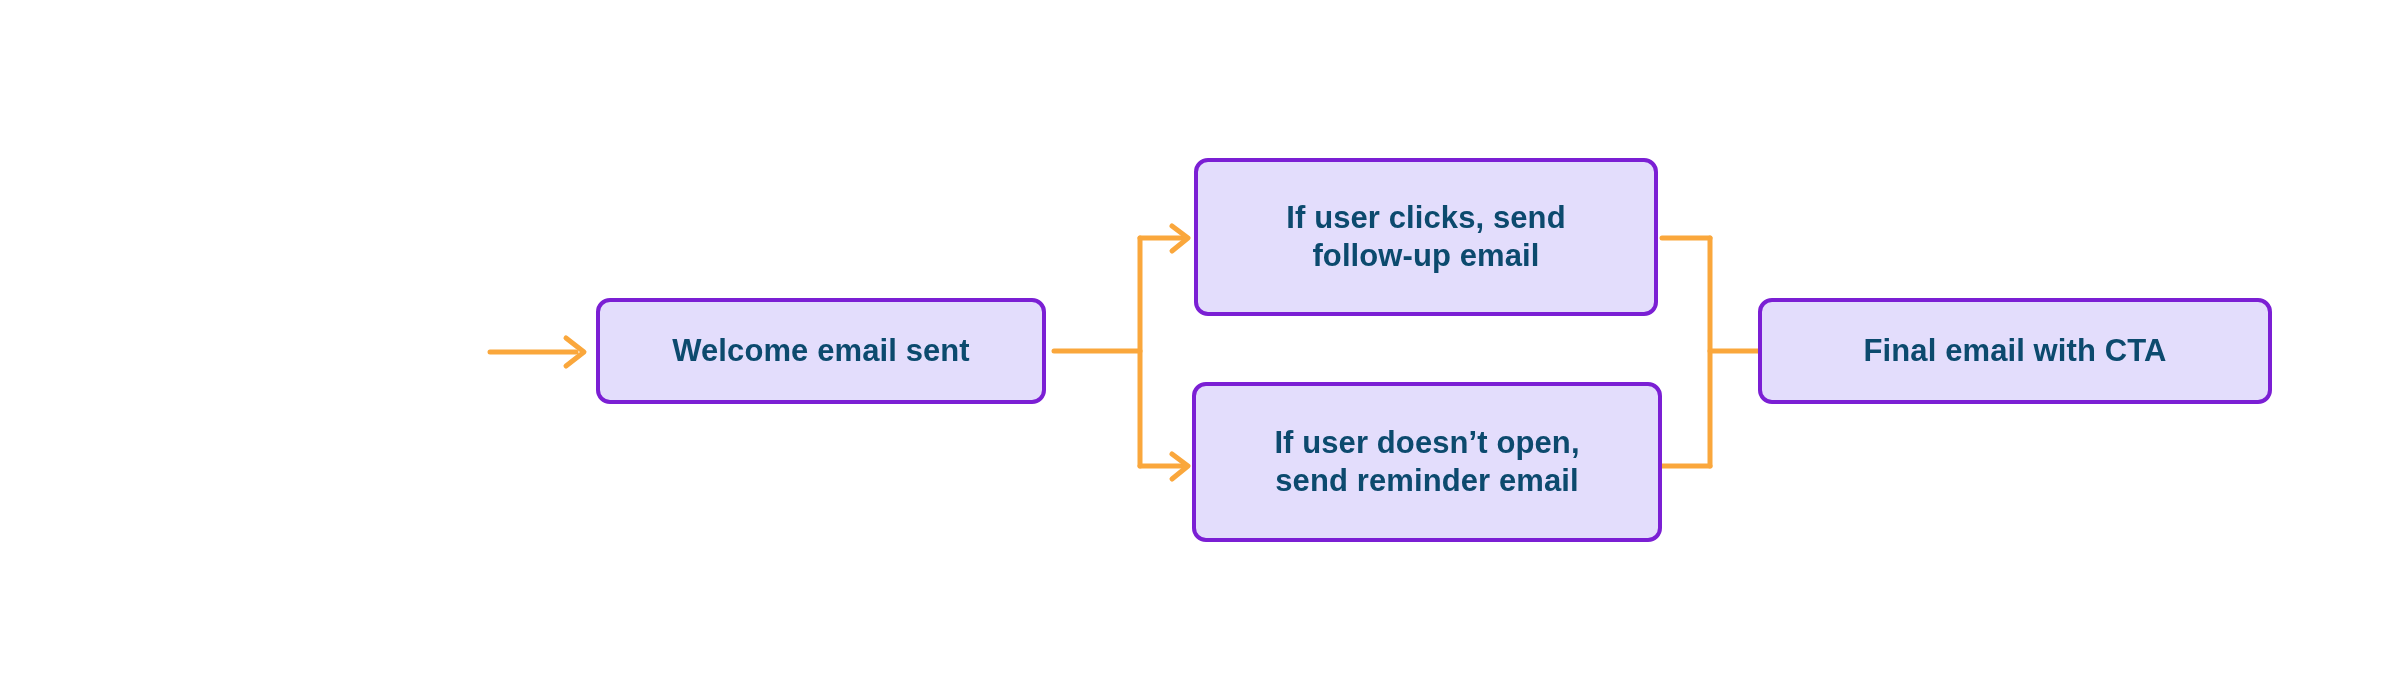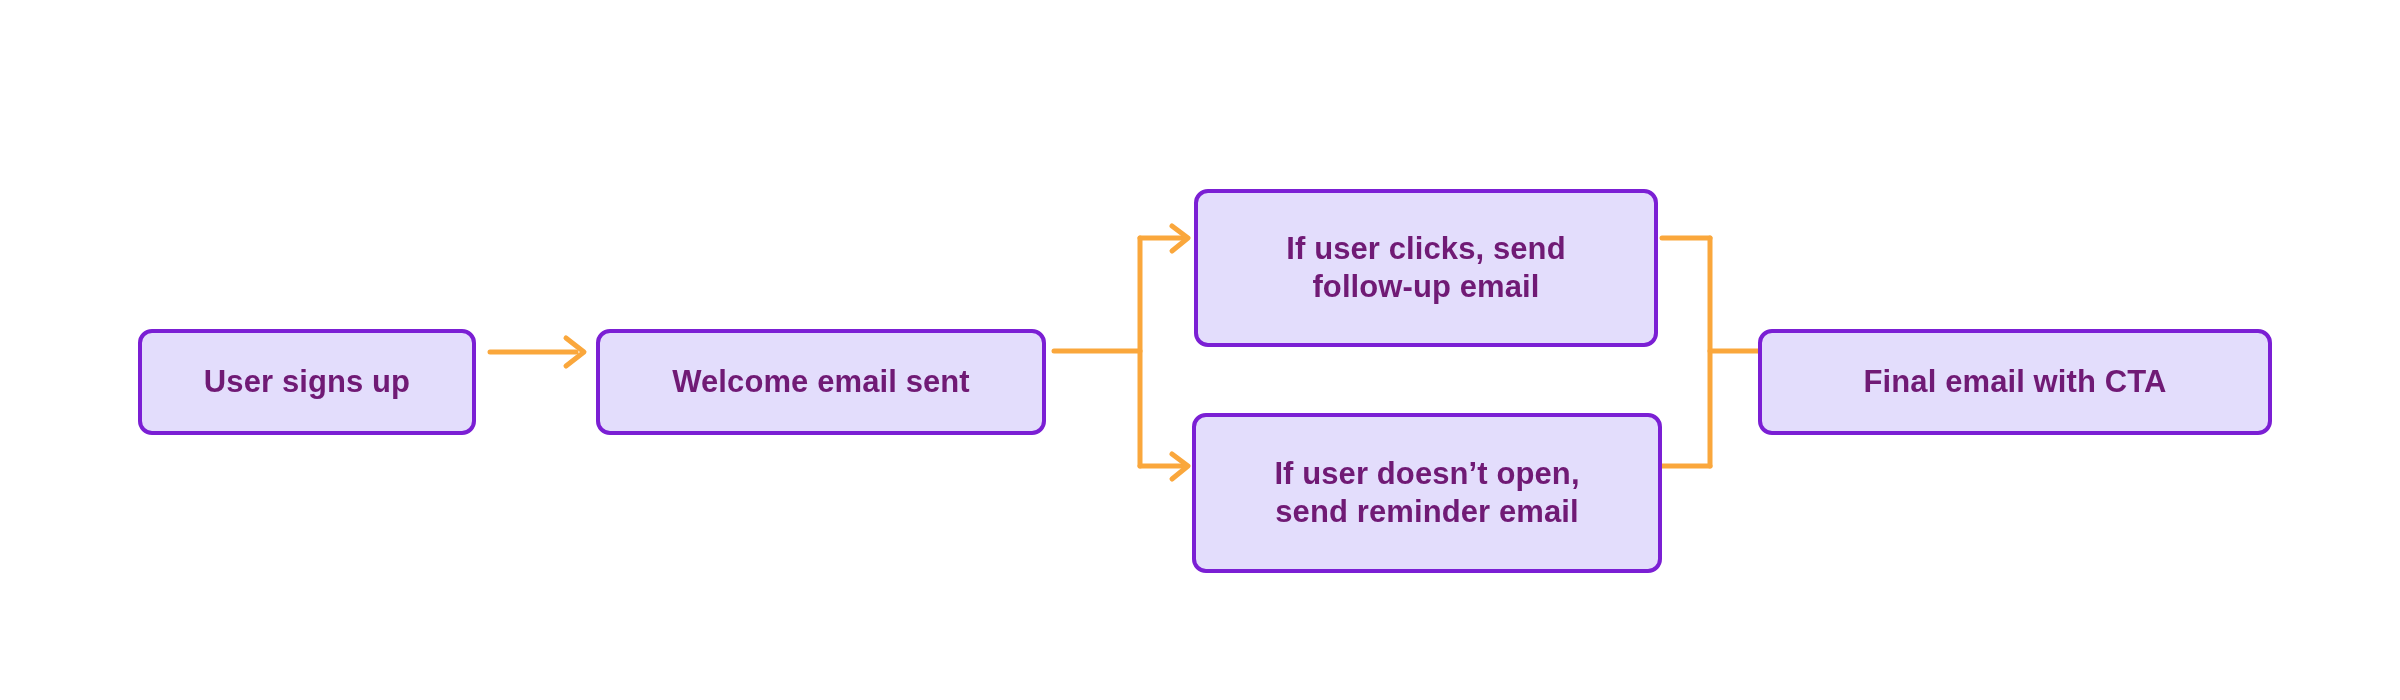--- a/index.html
+++ b/index.html
@@ -16,31 +16,30 @@
     height: 700px;
     background: #FFFFFF;
     overflow: hidden;
   }
   .node {
     position: absolute;
     box-sizing: border-box;
     background: #E3DDFC;
     border: 4px solid #7B1FD4;
     border-radius: 14px;
-    color: #701a75;
+    color: #0c4a6e;
     font-weight: 700;
     font-size: 31px;
     letter-spacing: 0.1px;
     line-height: 1.22;
     display: flex;
     align-items: center;
     justify-content: center;
     text-align: center;
     padding: 6px 18px;
-    margin-top: 31px;
   }
   .node .label {
     display: block;
     white-space: pre-line;
   }
   #node-signup   { left: 138px; top: 298px; width: 338px; height: 106px; }
   #node-welcome  { left: 596px; top: 298px; width: 450px; height: 106px; }
   #node-clicks   { left: 1194px; top: 158px; width: 464px; height: 158px; }
   #node-noopen   { left: 1192px; top: 382px; width: 470px; height: 160px; }
   #node-final    { left: 1758px; top: 298px; width: 514px; height: 106px; }
@@ -85,23 +84,20 @@
 
       <line x1="2" y1="242" x2="50" y2="242" stroke="#FAA73C" stroke-width="5" stroke-linecap="round"></line>
 
       <line x1="50" y1="14" x2="50" y2="242" stroke="#FAA73C" stroke-width="5" stroke-linecap="round"></line>
 
       <line x1="50" y1="127" x2="136" y2="127" stroke="#FAA73C" stroke-width="5" stroke-linecap="round"></line>
       <polyline points="126,113 144,127 126,141" fill="none" stroke="#FAA73C" stroke-width="5" stroke-linecap="round" stroke-linejoin="round"></polyline>
     </svg>
   </div>
 
-  <div class="node" id="node-signup">
-    <span class="label">User signs up</span>
-  </div>
 
   <div class="node" id="node-welcome">
     <span class="label">Welcome email sent</span>
   </div>
 
   <div class="node" id="node-clicks">
     <span class="label">If user clicks, send
 follow-up email</span>
   </div>
 

